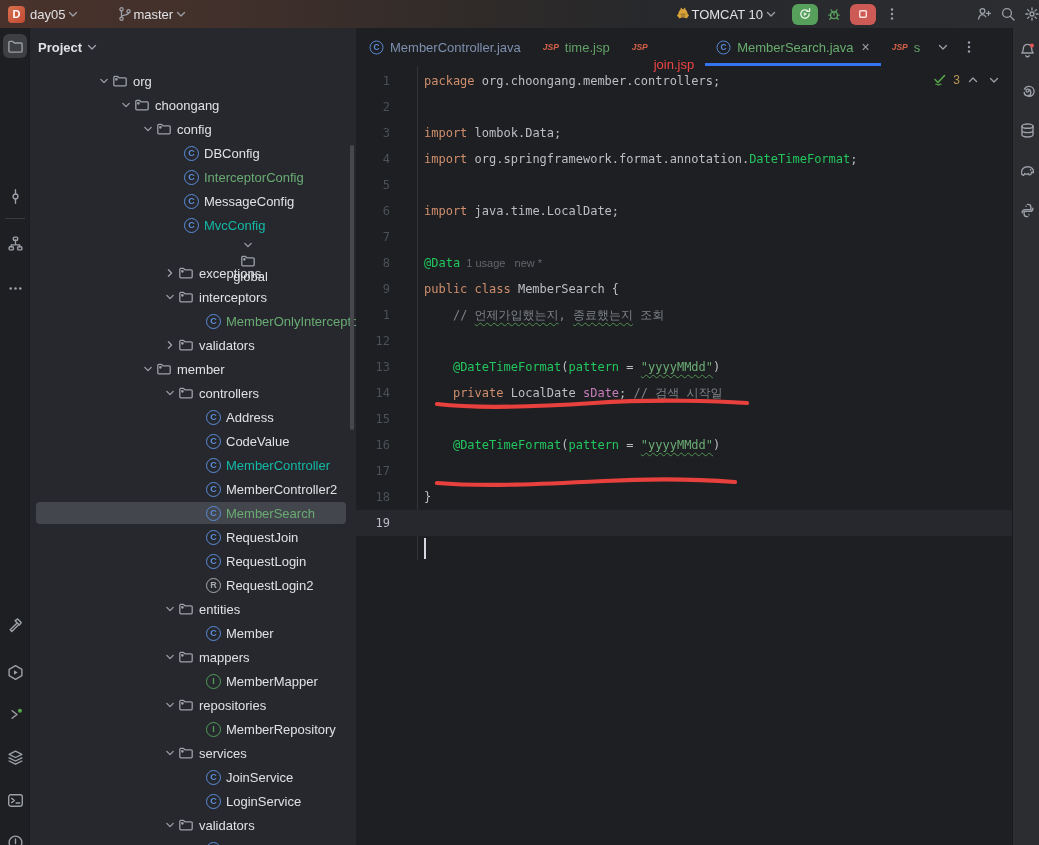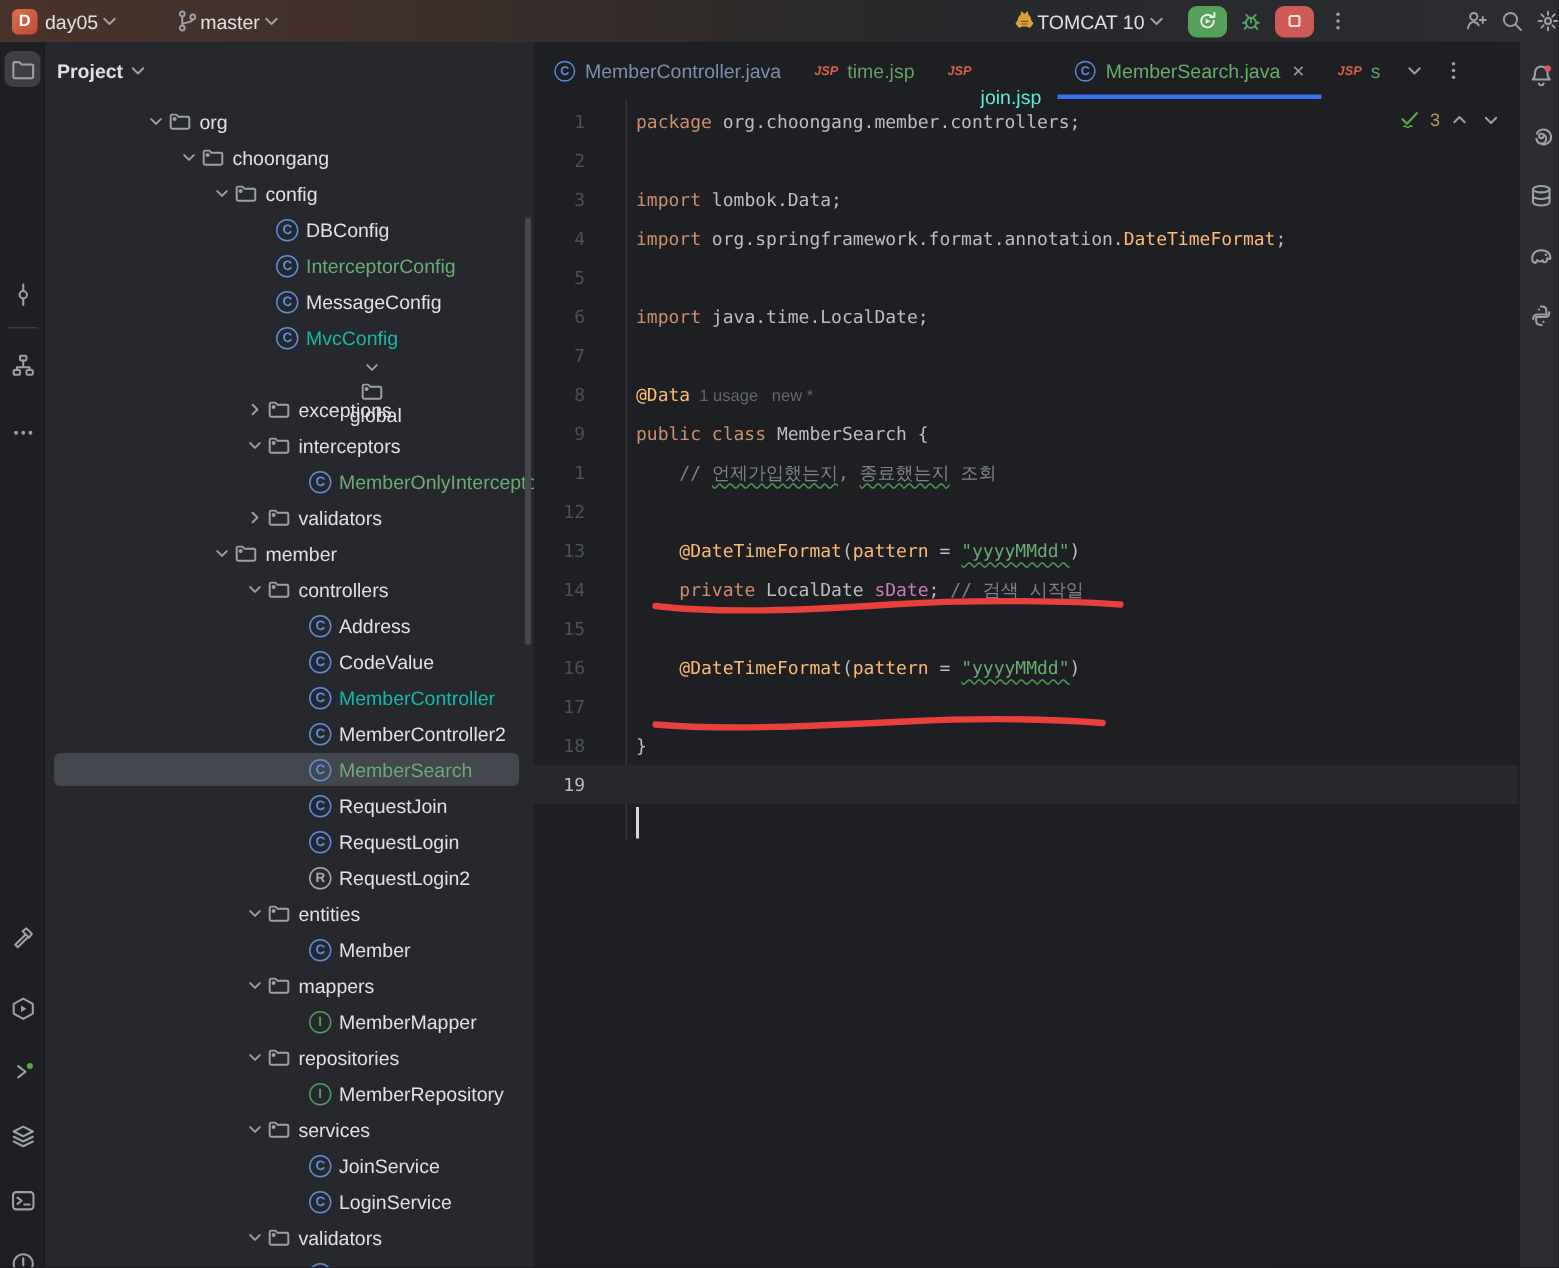--- a/index.html
+++ b/index.html
@@ -51,21 +51,21 @@
   .tab-extra{margin-left:4px;display:flex;align-items:center;gap:10px;padding-right:8px;}
   .editor{position:relative;height:779px;overflow:hidden;
     font-family:"DejaVu Sans Mono","DejaVu Sans",monospace;font-size:12px;}
   .editor::before{content:"";position:absolute;left:61px;top:0;height:494px;width:1px;background:#313438;}
   .codelines{position:absolute;left:0;top:2px;right:0;}
   .cline{height:26px;display:flex;align-items:center;white-space:pre;}
   .cline.active{background:#26282e;}
   .ln{width:34px;text-align:right;color:#4b5059;flex:none;font-size:12px;}
   .lc{padding-left:34px;}
   .cline.active .ln{color:#bcbec4;}
-  .kw{color:#cf8e6d;} .pl{color:#bcbec4;} .ann{color:#fdba74;} .str{color:#6aab73;}
+  .kw{color:#cf8e6d;} .pl{color:#bcbec4;} .ann{color:#22c55e;} .str{color:#6aab73;}
   .com{color:#7f838a;} .fld{color:#c77dbb;}
   .inlay{color:#62666d;font-family:"Liberation Sans",sans-serif;font-size:11px;}
   .wavy{text-decoration-line:underline;text-decoration-style:wavy;text-decoration-color:#4f9152;
     text-decoration-thickness:1px;text-underline-offset:3px;}
   .caret{position:absolute;left:68px;top:472px;width:2px;height:21px;background:#d4d7dd;}
   .redmark{position:absolute;pointer-events:none;}
   .inspect{position:absolute;top:6px;right:10px;display:flex;align-items:center;gap:5px;
     font-family:"Liberation Sans",sans-serif;font-size:12px;color:#ba9752;}
 </style>
 </head>
@@ -444,21 +444,21 @@
           <div class="tab">
             <span class="ci" style="transform:scale(.93)">C</span>
             <span class="tab-label" style="color: rgb(125, 143, 174);">MemberController.java</span>
           </div>
           <div class="tab">
             <span class="jsp-ico">JSP</span>
             <span class="tab-label" style="color: rgb(97, 160, 101);">time.jsp</span>
           </div>
           <div class="tab">
             <span class="jsp-ico">JSP</span>
-            <span class="tab-label" style="color: #5eead4; margin-top: 35px;">join.jsp</span>
+            <span class="tab-label" style="color: #ef4444; margin-top: 35px;">join.jsp</span>
           </div>
           <div class="tab active">
             <span class="ci" style="transform:scale(.93)">C</span>
             <span class="tab-label" style="color: rgb(103, 171, 109);">MemberSearch.java</span>
             <span class="tab-close">×</span>
           </div>
           <div class="tab">
             <span class="jsp-ico">JSP</span>
             <span class="tab-label" style="color: rgb(97, 160, 101); max-width: 10px; overflow: hidden;">s</span>
           </div>

